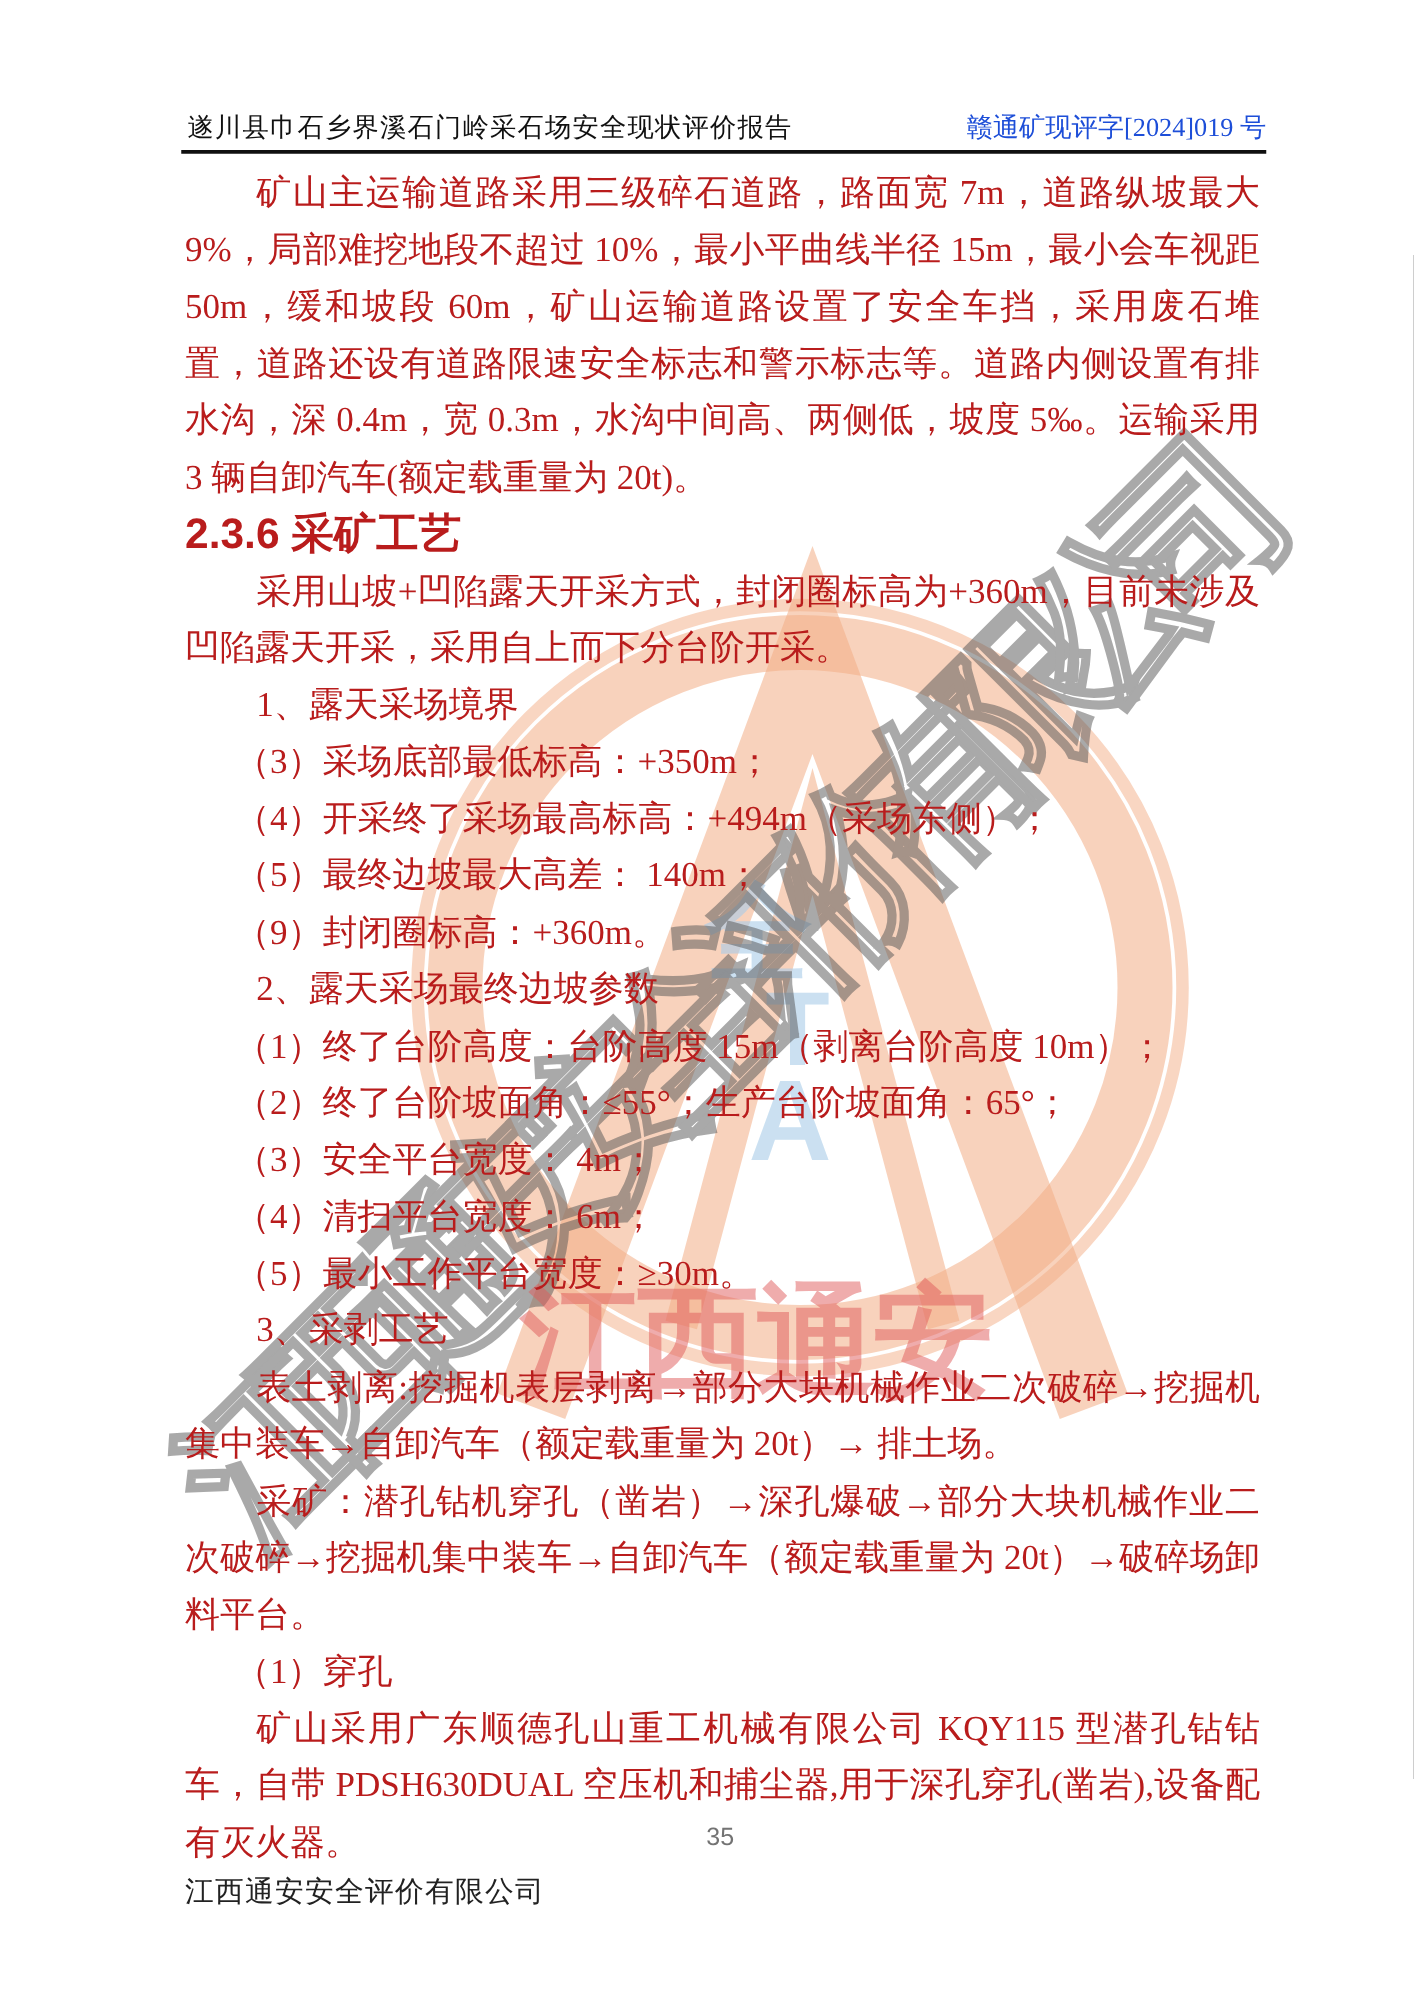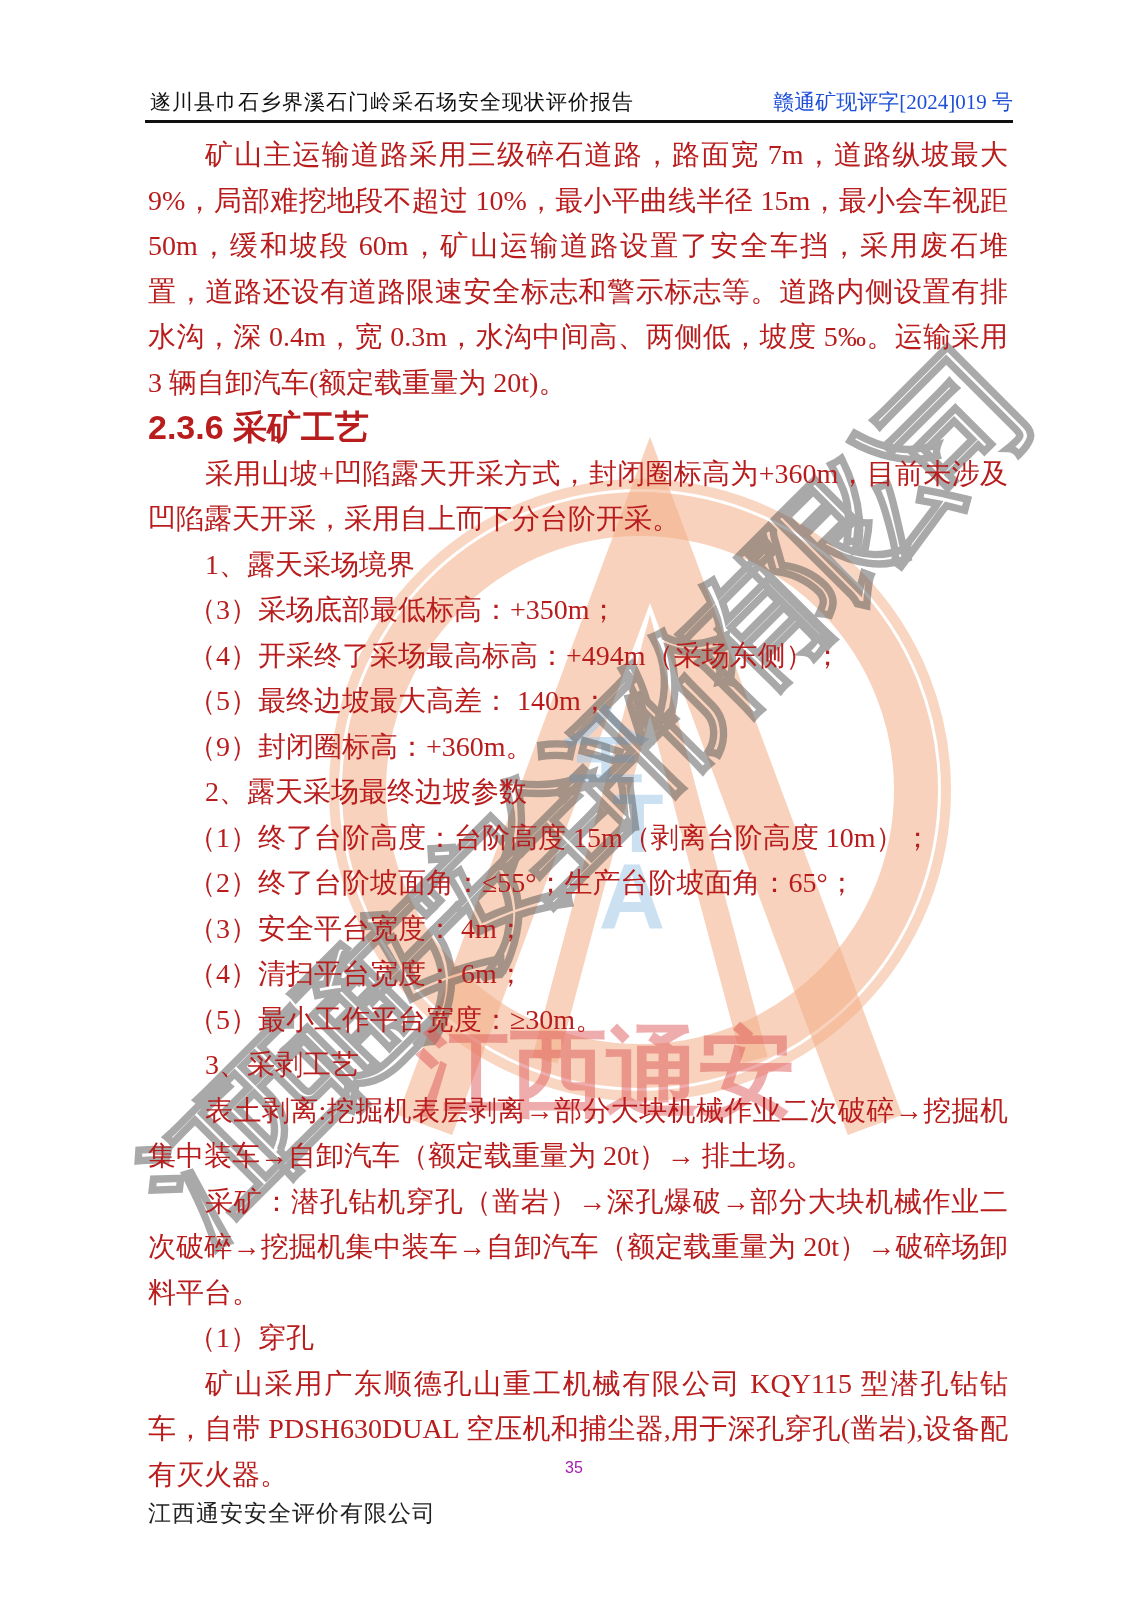--- a/index.html
+++ b/index.html
@@ -36,21 +36,21 @@
   .line-num{padding-left:57px;white-space:nowrap;}
   .line-paren{padding-left:40px;white-space:nowrap;}
   .sec-heading{
     font-family:"Liberation Sans","DejaVu Sans",sans-serif;
     font-weight:bold;font-size:34px;white-space:nowrap;
   }
   
   .page-num{
     position:absolute;left:565px;top:1459px;z-index:1;
     font-family:"Liberation Sans","DejaVu Sans",sans-serif;
-    font-size:16px;color:#a21caf;
+    font-size:20px;color:#737373;
   }
   .footer-company{
     position:absolute;left:148px;top:1498px;z-index:1;
     font-size:23px;color:#222;letter-spacing:1px;
   }
 </style>
 </head>
 <body>
 
 <div class="page">

